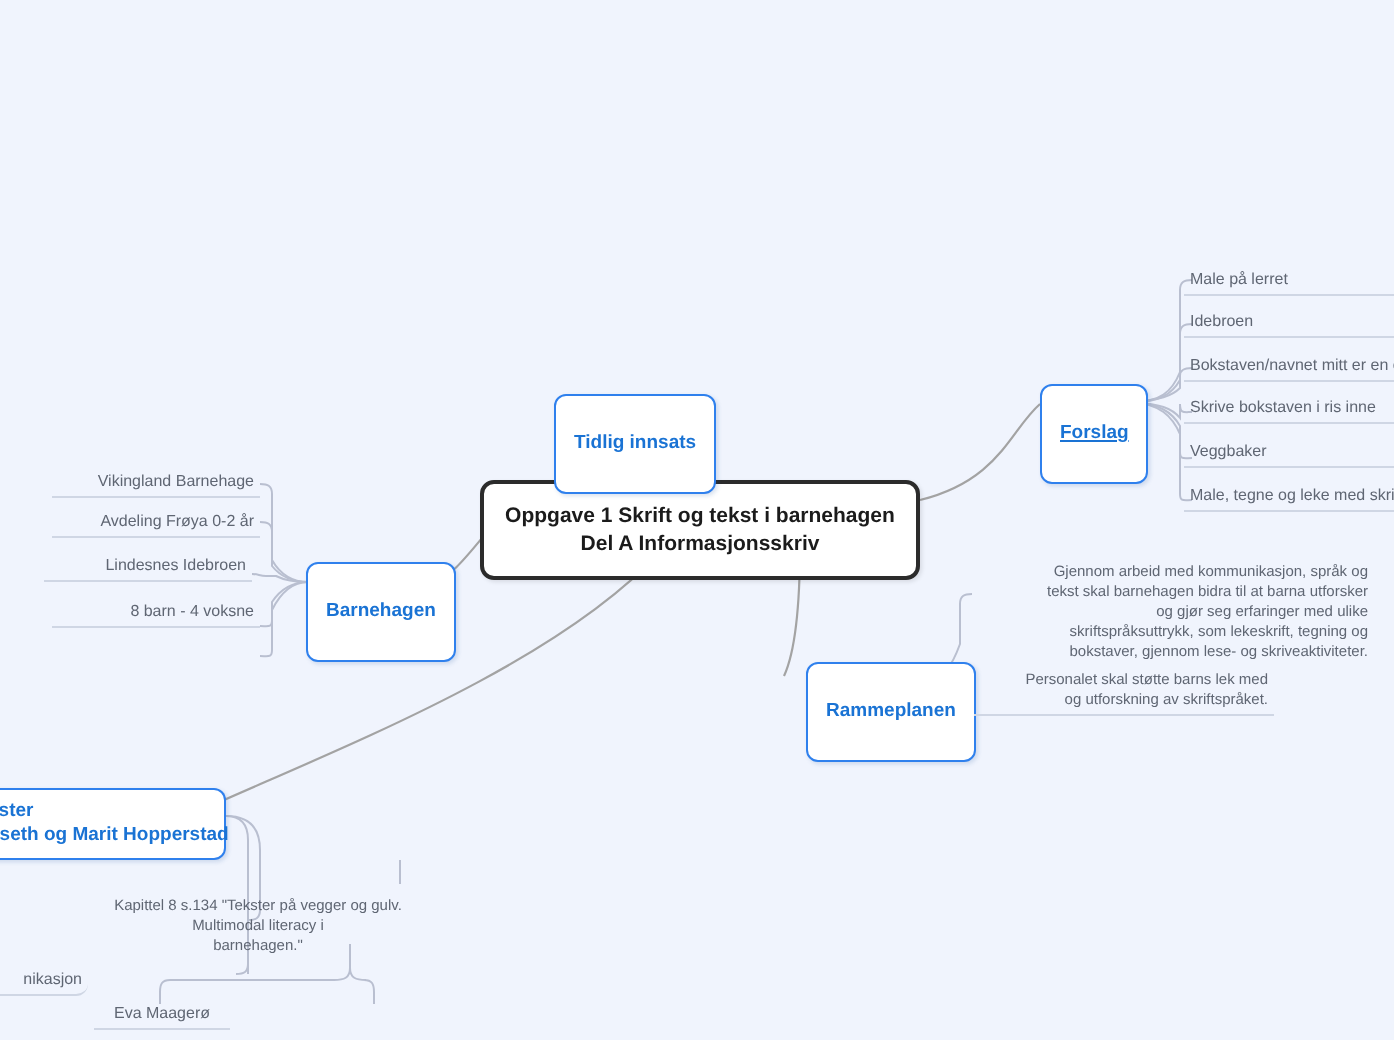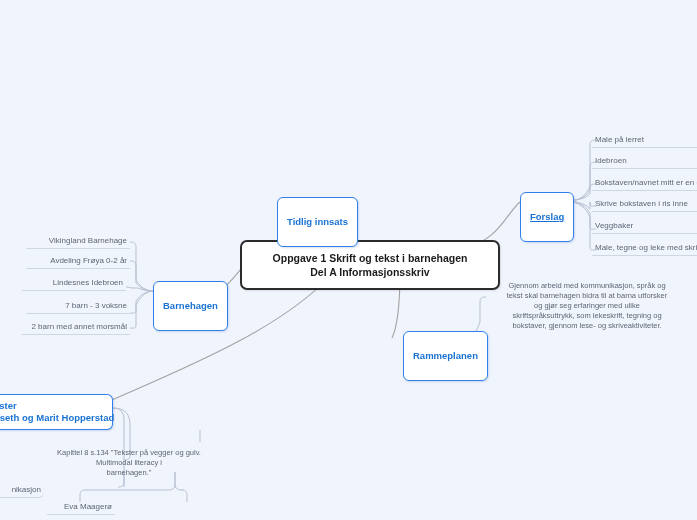--- a/index.html
+++ b/index.html
@@ -54,33 +54,33 @@
     box-shadow: 1px 1px 2px rgba(40,90,160,0.18);
   }
   .blue.multiline { text-align: left; padding: 5px 8px; }
   
   .leaf {
     color: #5f6673;
     font-size: 8px;
     line-height: 11px;
     border-bottom: 1px solid #cfd6e4;
     padding: 1px 3px 2px 3px;
-    text-align: right;
+    text-align: center;
     background: transparent;
   }
   .leaf.left { text-align: right; }
   .leaf.right { text-align: left; }
   
   .note {
     color: #5f6673;
     font-size: 7.5px;
     line-height: 10px;
     white-space: pre-line;
     padding: 1px 3px 2px 3px;
-    text-align: center;
+    text-align: right;
   }
   .note.underlined { border-bottom: 1px solid #cfd6e4; }
   .clip-left { border-radius: 0 6px 6px 0; border-left: none; }
 </style>
 </head>
 <body>
 
 <div id="canvas">
 
   <svg class="links" viewBox="0 0 697 520">
@@ -113,49 +113,50 @@
 
     <path class="thin" d="M113,408 C125,408 130,414 130,425 L130,455 C130,459 128,460 124,460"></path>
     <path class="thin" d="M113,408 C120,408 124,412 124,420 L124,482 C124,486 122,487 118,487"></path>
 
     <path class="thin" d="M124,472 L124,487"></path>
     <path class="thin" d="M175,472 L175,484 C175,489 172,490 167,490 L85,490 C81,490 80,492 80,496 L80,502"></path>
     <path class="thin" d="M175,472 L175,484 C175,489 178,490 183,490 L182,490 C186,490 187,492 187,496 L187,502"></path>
     <path class="thin" d="M200,442 L200,430"></path>
   </svg>
 
-  <div class="node root" style="left:240px; top:240px; width:260px;">Oppgave 1 Skrift og tekst i barnehagen
+  <div class="node root" style="left:240px; top:240px; width:220px;">Oppgave 1 Skrift og tekst i barnehagen
 Del A Informasjonsskriv</div>
 
   <div class="node blue" style="left:277px; top:197px;">Tidlig innsats</div>
 
   <div class="node blue" style="left:520px; top:192px;text-decoration:underline;">Forslag</div>
 
   <div class="node leaf right" style="left:592px; top:133px; width:110px;">Male på lerret</div>
   <div class="node leaf right" style="left:592px; top:154px; width:110px;">Idebroen</div>
   <div class="node leaf right" style="left:592px; top:176px; width:110px;">Bokstaven/navnet mitt er en e</div>
   <div class="node leaf right" style="left:592px; top:197px; width:110px;">Skrive bokstaven i ris inne</div>
   <div class="node leaf right" style="left:592px; top:219px; width:110px;">Veggbaker</div>
   <div class="node leaf right" style="left:592px; top:241px; width:110px;">Male, tegne og leke med skrift</div>
 
   <div class="node leaf left" style="left:26px; top:234px; width:104px;">Vikingland Barnehage</div>
 
   <div class="node blue" style="left:153px; top:281px;">Barnehagen</div>
   <div class="node leaf left" style="left:26px; top:254px; width:104px;">Avdeling Frøya 0-2 år</div>
   <div class="node leaf left" style="left:22px; top:276px; width:104px;">Lindesnes Idebroen</div>
-  <div class="node leaf left" style="left:26px; top:299px; width:104px;">7 barn - 3 voksne</div>
-  <div class="node leaf left" style="left:22px; top:320px; width:108px;">2 barn med annet morsmål</div>
+  <div class="node leaf left" style="left:26px; top:299px; width:104px;">8 barn - 4 voksne</div>
 
   <div class="node blue" style="left:390px; top:331px;margin-left:13px;">Rammeplanen</div>
 
   <div class="node note" style="left:487px; top:280px; width:200px;">Gjennom arbeid med kommunikasjon, språk og
 tekst skal barnehagen bidra til at barna utforsker
 og gjør seg erfaringer med ulike
 skriftspråksuttrykk, som lekeskrift, tegning og
 bokstaver, gjennom lese- og skriveaktiviteter.</div>
+  <div class="node note underlined" style="left:487px; top:334px; width:150px;">Personalet skal støtte barns lek med
+og utforskning av skriftspråket.</div>
 
   <div class="node blue multiline clip-left" style="left:-14px; top:394px; width:127px;">kster
 dseth og Marit Hopperstad</div>
 
   <div class="node note" style="left:48px; top:447px; width:162px; text-align:center;">Kapittel 8 s.134 "Tekster på vegger og gulv.
 Multimodal literacy i
 barnehagen."</div>
 
   <div class="node leaf" style="left:47px; top:500px; width:68px;">Eva Maagerø</div>
 

